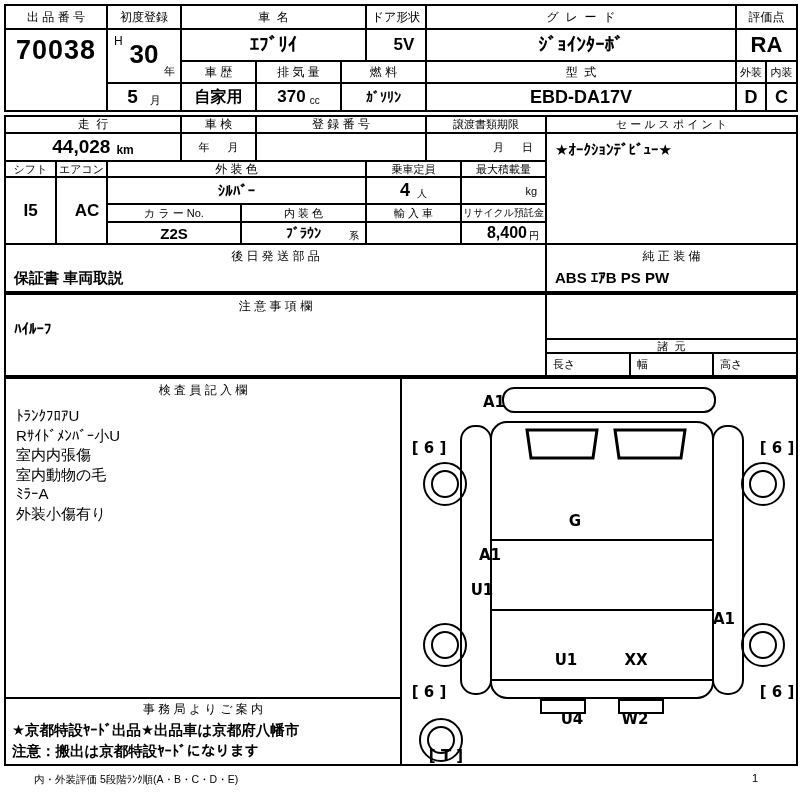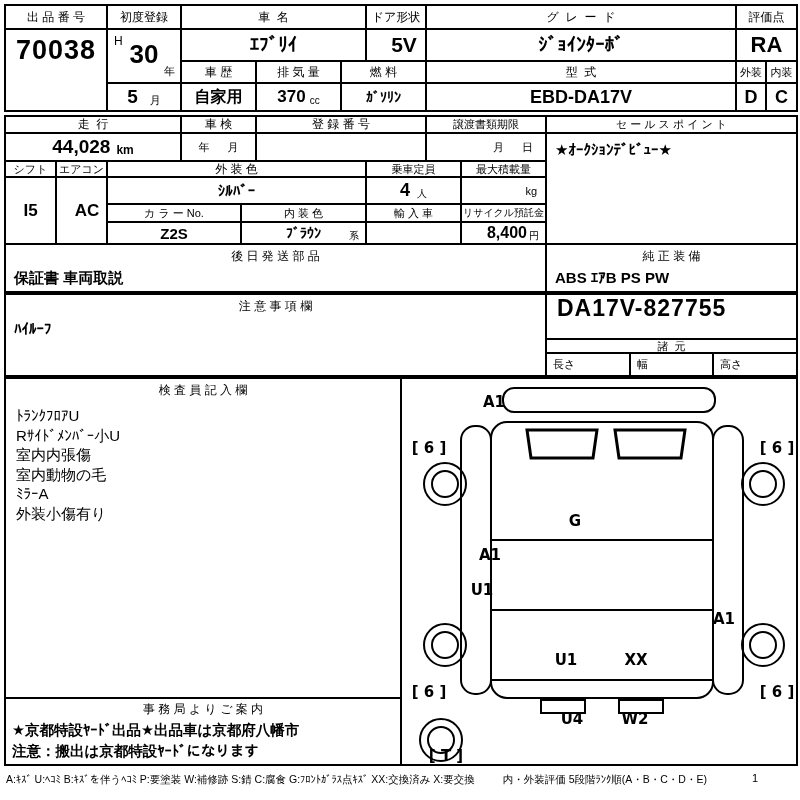--- a/index.html
+++ b/index.html
@@ -29,21 +29,21 @@
 
   <div class="cell val" style="left:4px;top:28px;width:104px;height:84px;text-align:center;padding-top:5px;font-size:27px;letter-spacing:1px">70038</div>
 
   <div class="cell" style="left:106px;top:28px;width:76px;height:56px">
     <span style="position:absolute;left:6px;top:4px;font-size:12px">H</span>
     <span class="val" style="position:absolute;left:0;width:100%;text-align:center;top:9px;font-size:26px">30</span>
     <span style="position:absolute;right:5px;bottom:3px;font-size:11px">年</span>
   </div>
 
   <div class="cell val ctr" style="left:180px;top:28px;width:187px;height:34px;font-size:19px">ｴﾌﾞﾘｲ</div>
-  <div class="cell val ctr" style="left:365px;top:28px;width:78px;height:34px;font-size:21px">5V</div>
+  <div class="cell val ctr" style="left:365px;top:28px;width:78px;height:34px;font-size:17px">5V</div>
   <div class="cell val ctr" style="left:425px;top:28px;width:312px;height:34px;font-size:19px">ｼﾞｮｲﾝﾀｰﾎﾞ</div>
   <div class="cell val ctr" style="left:735px;top:28px;width:63px;height:34px;font-size:22px">RA</div>
 
   <div class="cell lbl" style="left:180px;top:60px;width:77px;height:24px">車 歴</div>
   <div class="cell lbl" style="left:255px;top:60px;width:87px;height:24px">排 気 量</div>
   <div class="cell lbl" style="left:340px;top:60px;width:87px;height:24px">燃 料</div>
   <div class="cell lbl" style="left:425px;top:60px;width:312px;height:24px">型  式</div>
   <div class="cell lbl" style="left:735px;top:60px;width:32px;height:24px;font-size:11px">外装</div>
   <div class="cell lbl" style="left:765px;top:60px;width:33px;height:24px;font-size:11px">内装</div>
 
@@ -120,21 +120,20 @@
   <div class="cell" style="left:545px;top:243px;width:253px;height:50px">
     <div class="hline">純 正 装 備</div>
     <div class="val" style="font-size:15px;padding:4px 0 0 8px">ABS ｴｱB PS PW</div>
   </div>
 
   <div class="cell" style="left:4px;top:293px;width:543px;height:84px">
     <div class="hline">注 意 事 項 欄</div>
     <div class="val" style="font-size:15px;padding:5px 0 0 8px">ﾊｲﾙｰﾌ</div>
   </div>
   <div class="cell" style="left:545px;top:293px;width:253px;height:47px">
-    <div class="val" style="font-size:23px;letter-spacing:1px;padding-left:10px">DA17V-827755</div>
   </div>
   <div class="cell lbl" style="left:545px;top:338px;width:253px;height:16px;font-size:11px">諸  元</div>
   <div class="cell" style="left:545px;top:352px;width:86px;height:25px;display:flex;align-items:center;padding-left:6px;font-size:11px">長さ</div>
   <div class="cell" style="left:629px;top:352px;width:85px;height:25px;display:flex;align-items:center;padding-left:6px;font-size:11px">幅</div>
   <div class="cell" style="left:712px;top:352px;width:86px;height:25px;display:flex;align-items:center;padding-left:6px;font-size:11px">高さ</div>
 
   <div class="cell" style="left:4px;top:377px;width:398px;height:322px">
     <div class="hline">検 査 員 記 入 欄</div>
     <div style="padding:7px 0 0 10px">
       <div class="note">ﾄﾗﾝｸﾌﾛｱU</div>
@@ -197,18 +196,17 @@
       <span class="mark" style="left: 164px; top: 281px;">U1</span>
       <span class="mark" style="left: 234px; top: 281px;">XX</span>
       <span class="mark" style="left: 27px; top: 313px;">[ 6 ]</span>
       <span class="mark" style="left: 375px; top: 313px;">[ 6 ]</span>
       <span class="mark" style="left: 170px; top: 340px;">U4</span>
       <span class="mark" style="left: 233px; top: 340px;">W2</span>
       <span class="mark" style="left: 44px; top: 377px;">[ T ]</span>
     </div>
 
   <div style="position:absolute;left:6px;top:773px;width:740px;font-size:10.5px;white-space:pre;display:flex">
-    <span>A:ｷｽﾞ U:ﾍｺﾐ B:ｷｽﾞを伴うﾍｺﾐ P:要塗装 W:補修跡 S:錆 C:腐食 G:ﾌﾛﾝﾄｶﾞﾗｽ点ｷｽﾞ XX:交換済み X:要交換</span>
     <span style="margin-left:28px">内・外装評価 5段階ﾗﾝｸ順(A・B・C・D・E)</span>
   </div>
   <div style="position:absolute;left:752px;top:772px;font-size:11px">1</div>
 
 </div>
 
 </body></html>

